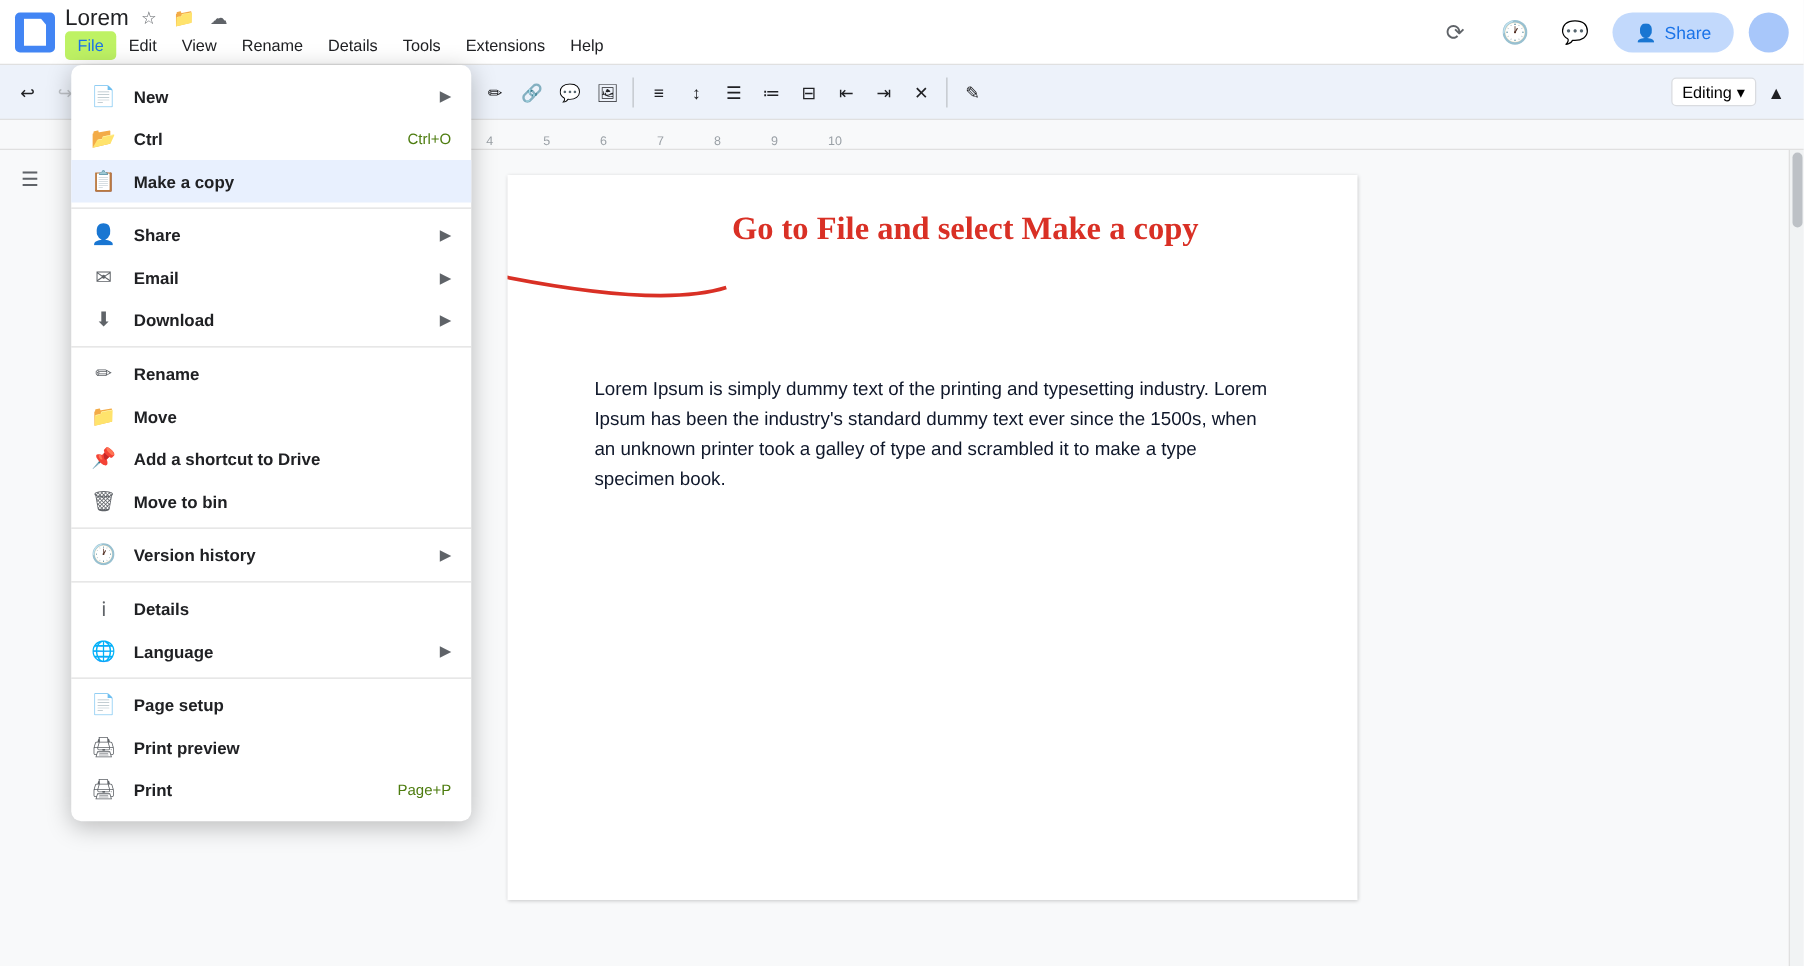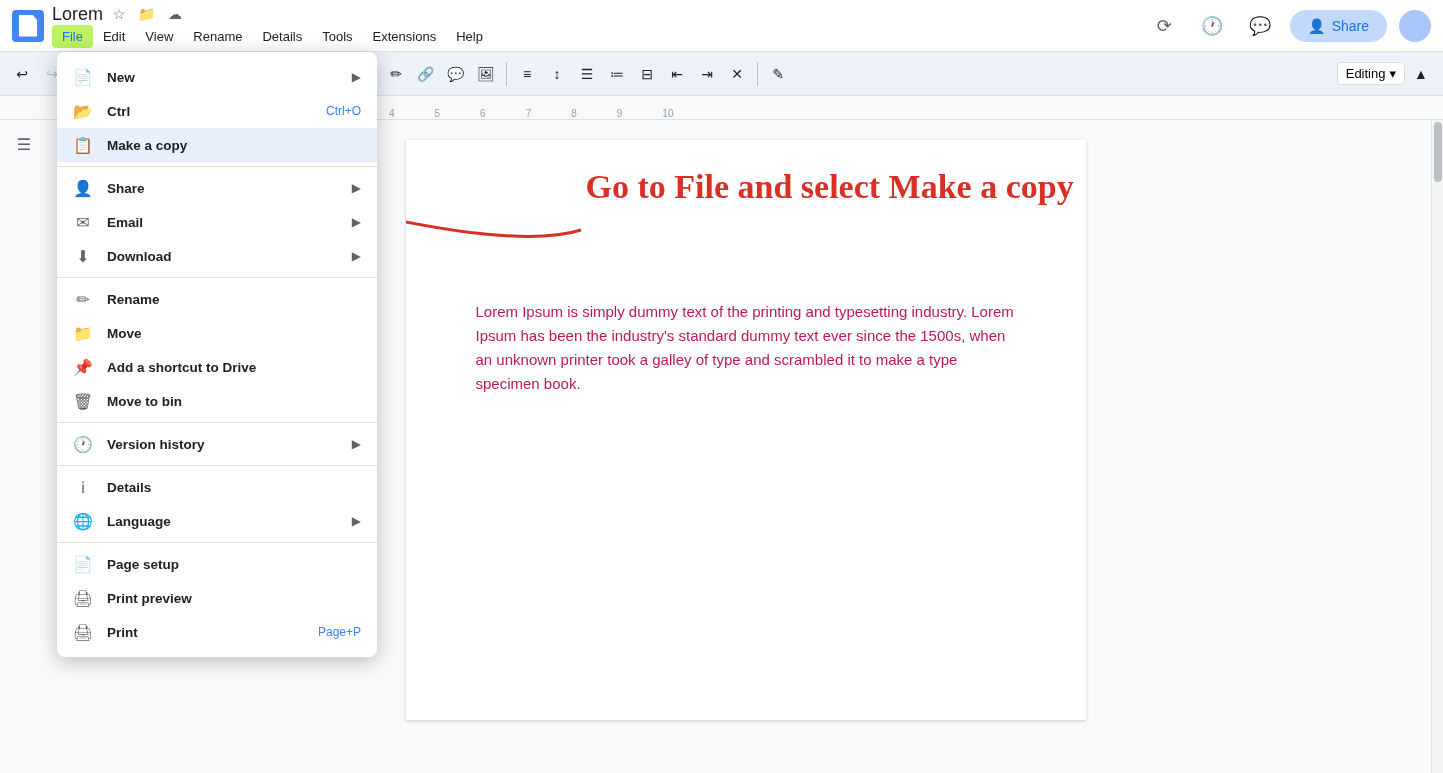--- a/index.html
+++ b/index.html
@@ -159,28 +159,28 @@
       background: white;
       width: 680px;
       min-height: 580px;
       box-shadow: 0 1px 3px rgba(0,0,0,0.2);
       padding: 60px 70px;
       position: relative;
     }
     .doc-text {
       font-size: 15px;
       line-height: 1.6;
-      color: #be185d;
+      color: #0f172a;
     }
     .annotation {
       position: absolute;
       top: 28px;
       left: 180px;
       font-family: 'Comic Sans MS', cursive;
-      font-size: 34px;
+      font-size: 26px;
       color: #d93025;
       font-weight: bold;
       white-space: nowrap;
     }
 
     
     .dropdown-overlay {
       position: fixed;
       top: 52px;
       left: 57px;
@@ -199,21 +199,21 @@
       padding: 7px 16px;
       font-size: 13.5px;
       color: #202124;
       cursor: pointer;
       gap: 14px;
       position: relative;
     }
     .dd-item.highlighted { background: #e8f0fe; }
     .dd-icon { width: 20px; height: 20px; display: flex; align-items: center; justify-content: center; color: #5f6368; font-size: 16px; flex-shrink: 0; }
     .dd-label { flex: 1; font-weight: bold; }
-    .dd-shortcut { color: #3b82f6; font-size: 12px; }
+    .dd-shortcut { color: #4d7c0f; font-size: 12px; }
     .dd-arrow { color: #5f6368; font-size: 12px; margin-left: auto; }
     .scrollbar-right {
       position: absolute;
       right: 0;
       top: 0;
       width: 12px;
       height: 100%;
       background: #f1f3f4;
       border-left: 1px solid #e0e0e0;
     }

